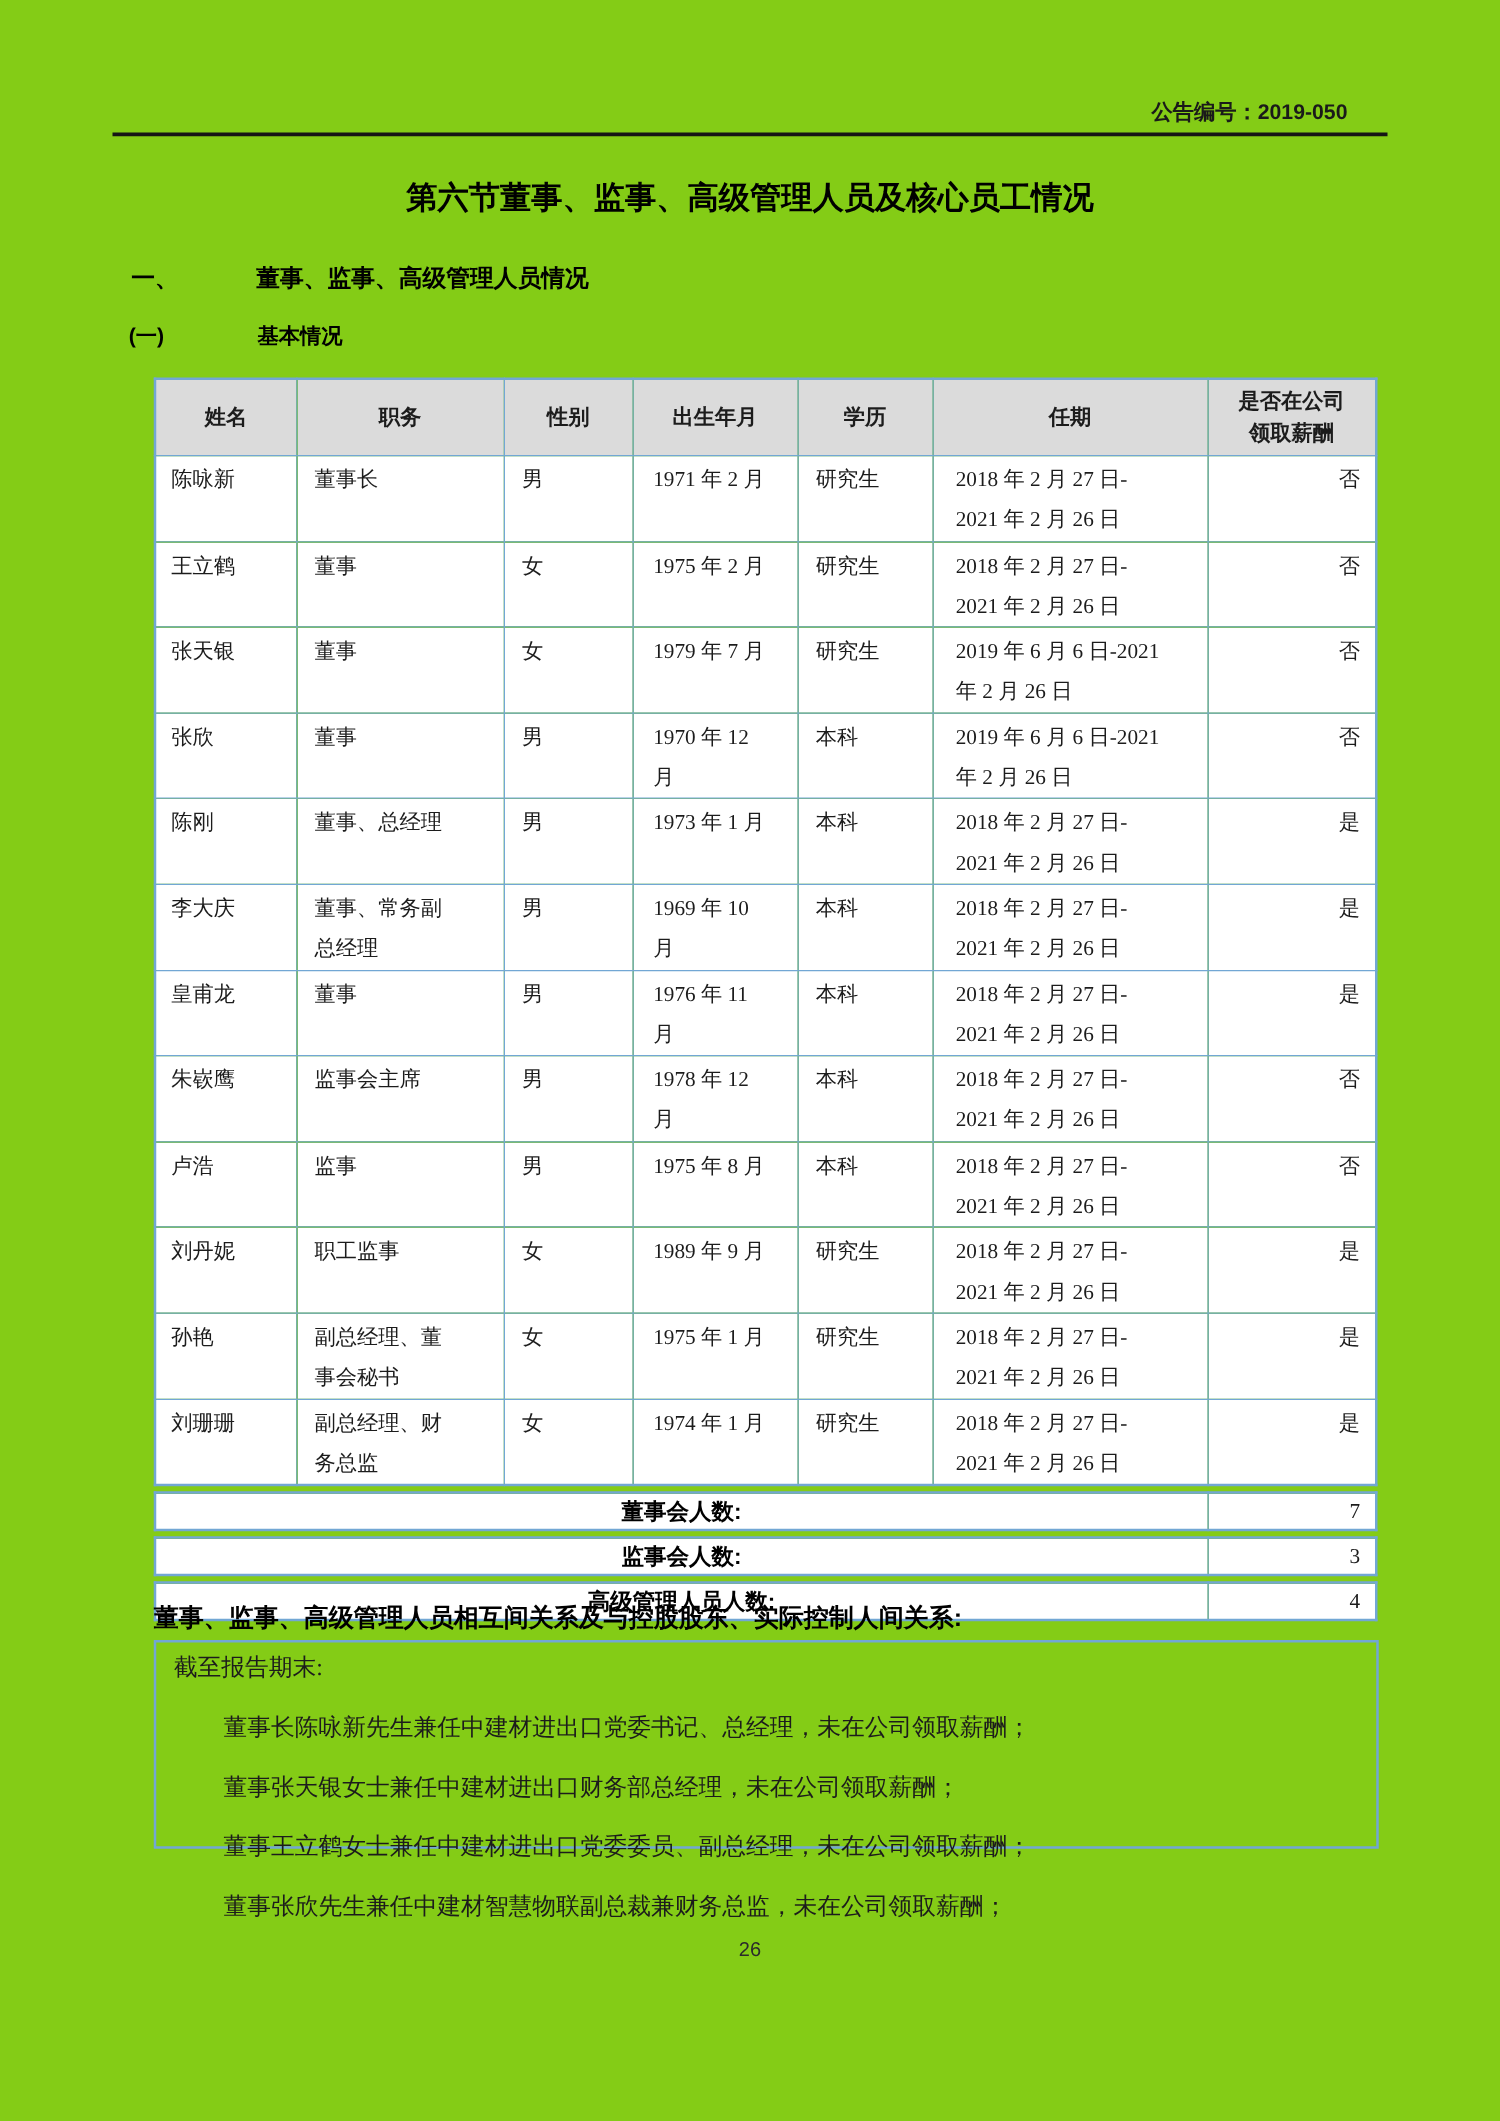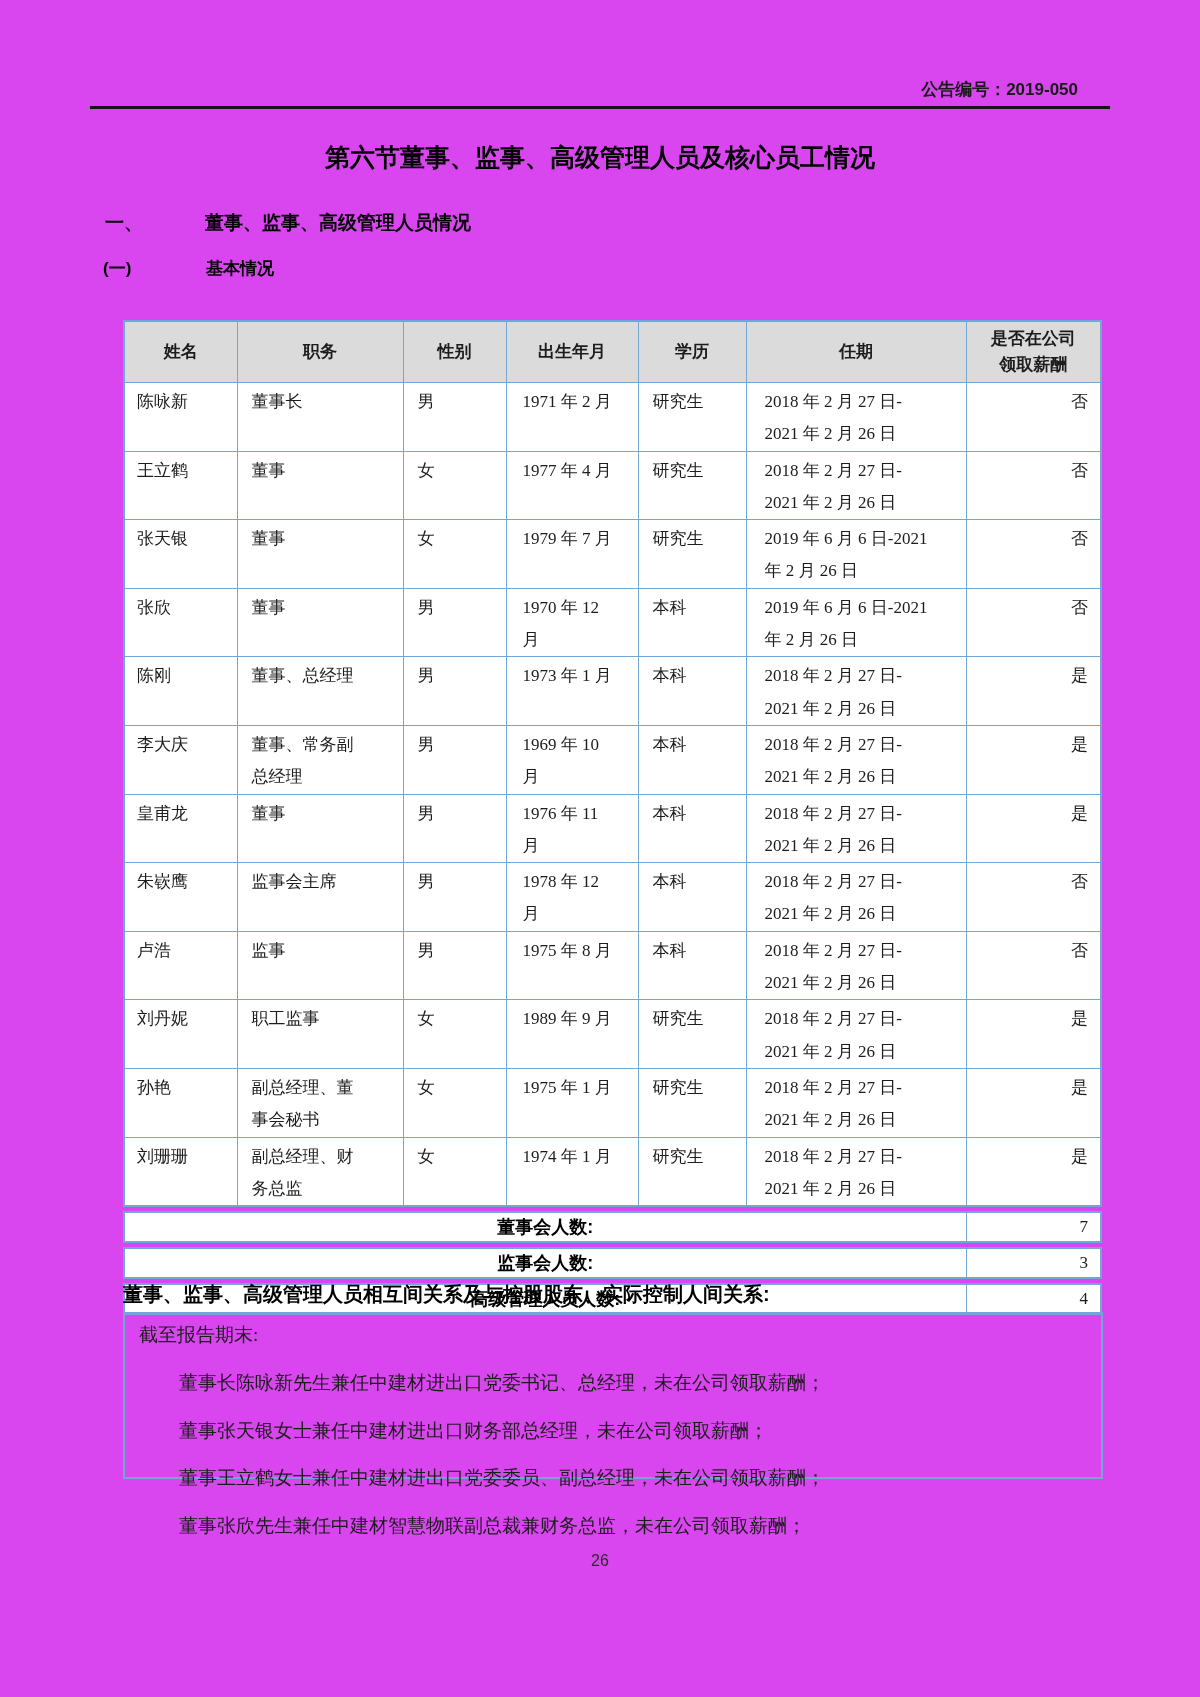--- a/index.html
+++ b/index.html
@@ -1,19 +1,19 @@
 <!DOCTYPE html>
 <html><head>
 <meta charset="utf-8">
 <style>
   html,body { margin:0; padding:0; background:#ffffff; }
   .page {
     position: relative;
     width: 1200px; height: 1697px;
-    background: #d946ef;
+    background: #84cc16;
     font-family: "Liberation Serif", "DejaVu Serif", serif;
     color: #1c1c1c;
     overflow: hidden;
   }
   
   .notice-number {
     position: absolute; top: 78px; right: 122px;
     font-family: "Liberation Sans", sans-serif;
     font-size: 17px; font-weight: 600; color: #1a1a1a;
   }
@@ -35,21 +35,21 @@
     font-size: 19px; font-weight: 800; color: #000;
   }
   .section-heading .num { display:inline-block; width: 100px; }
   .subsection-heading {
     position: absolute; top: 257px; left: 103px;
     font-family: "Liberation Sans", sans-serif;
     font-size: 17px; font-weight: 800; color: #000;
   }
   .subsection-heading .num { display:inline-block; width: 103px; font-weight: 700; }
   
-  .tables-wrap { position: absolute; top: 320px; left: 123px; width: 962px; }
+  .tables-wrap { position: absolute; top: 302px; left: 123px; width: 962px; }
   table.grid {
     border-collapse: collapse; table-layout: fixed; width: 977px;
     border: 2px solid #72A7D4;
   }
   table.grid th, table.grid td {
     border: 1px solid #72A7D4;
     font-size: 17px;
     white-space: pre-line;
     overflow: hidden;
   }
@@ -150,21 +150,21 @@
           <td class="c-birth">1971 年 2 月</td>
           <td class="c-edu">研究生</td>
           <td class="c-term">2018 年 2 月 27 日-
 2021 年 2 月 26 日</td>
           <td class="c-paid">否</td>
         </tr>
         <tr>
           <td class="c-name">王立鹤</td>
           <td class="c-title">董事</td>
           <td class="c-gender">女</td>
-          <td class="c-birth">1977 年 4 月</td>
+          <td class="c-birth">1975 年 2 月</td>
           <td class="c-edu">研究生</td>
           <td class="c-term">2018 年 2 月 27 日-
 2021 年 2 月 26 日</td>
           <td class="c-paid">否</td>
         </tr>
         <tr>
           <td class="c-name">张天银</td>
           <td class="c-title">董事</td>
           <td class="c-gender">女</td>
           <td class="c-birth">1979 年 7 月</td>

